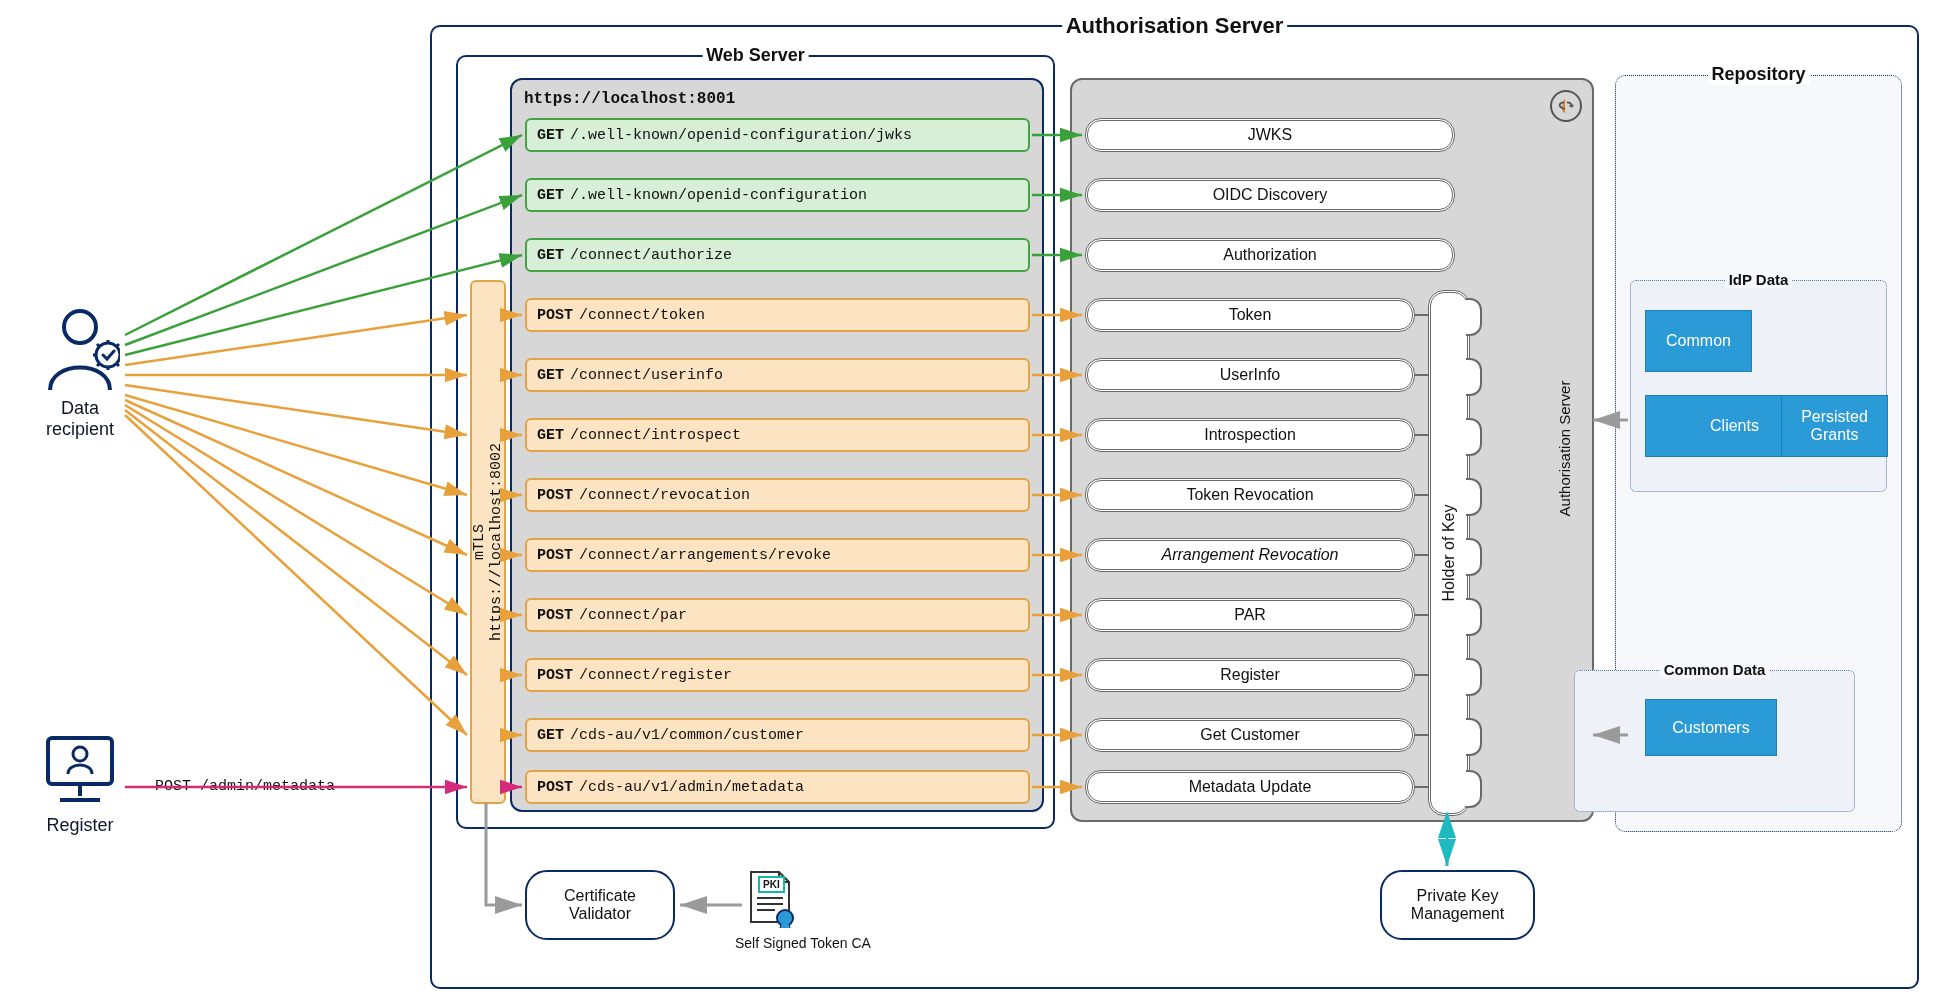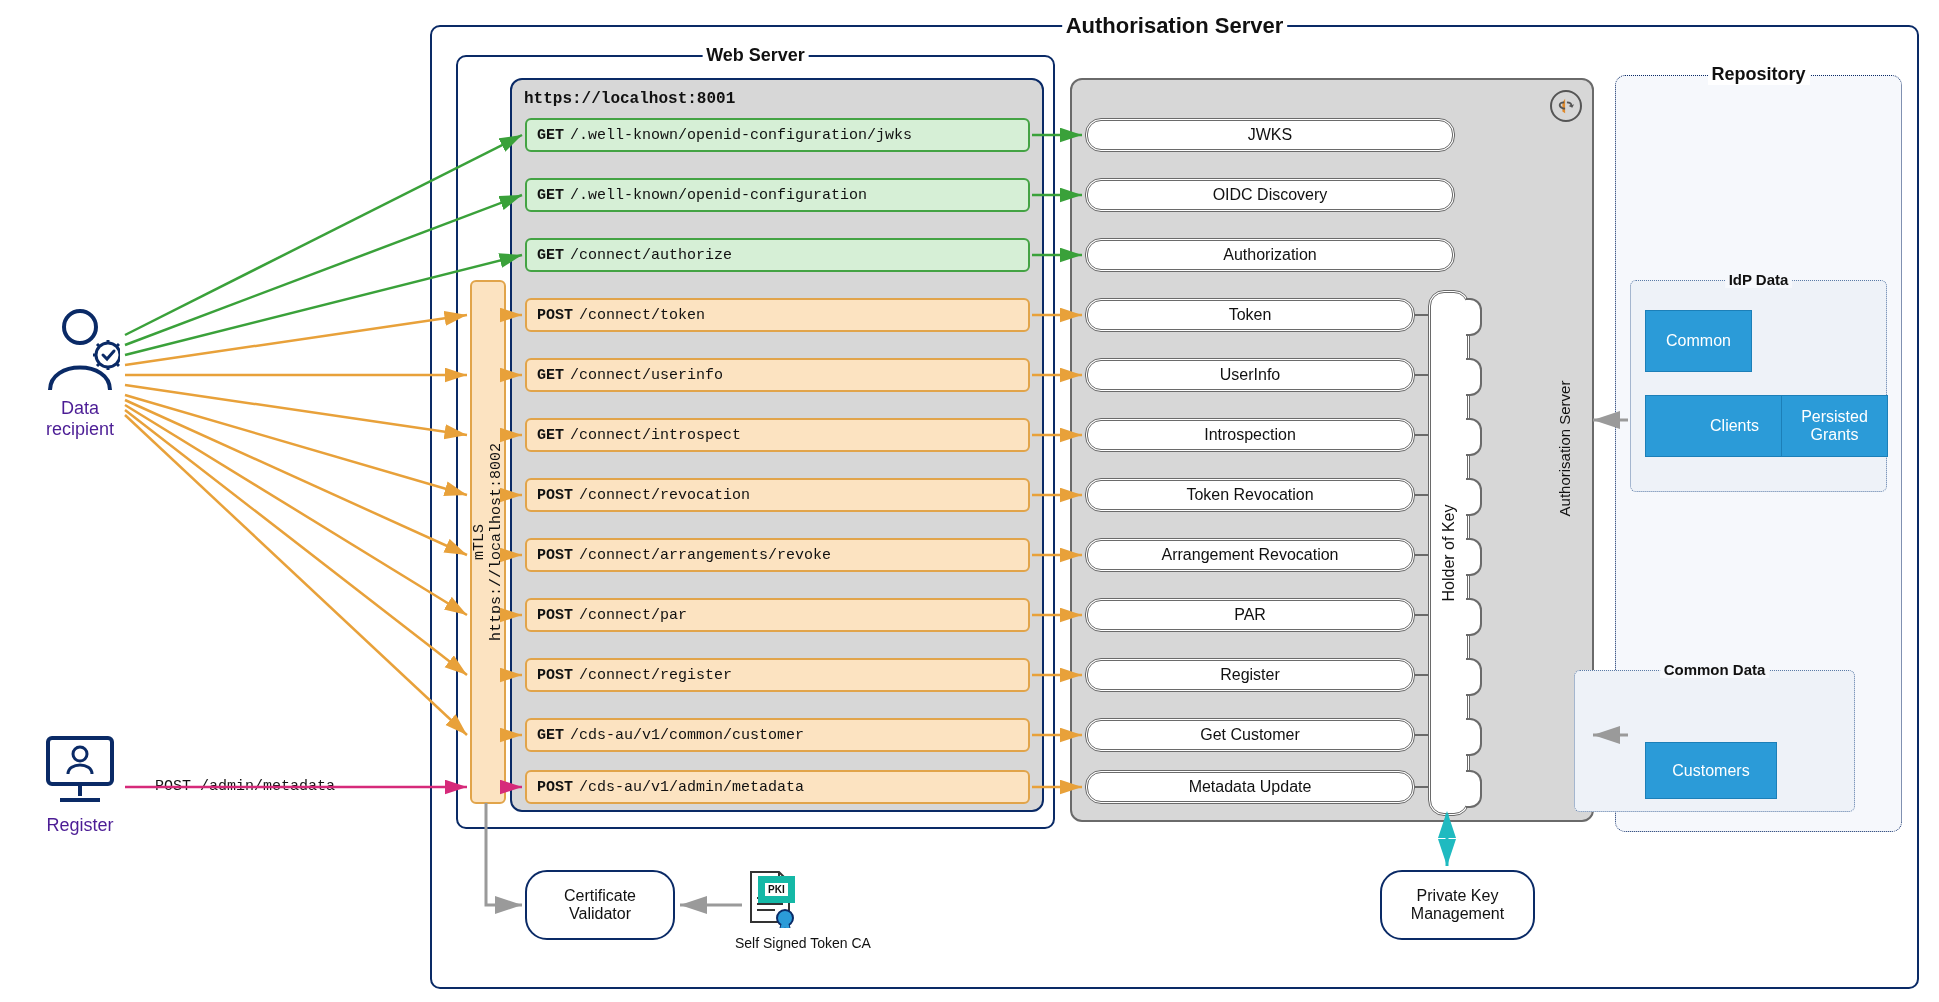--- a/index.html
+++ b/index.html
@@ -144,21 +144,21 @@
     color: #fff;
     display: flex;
     align-items: center;
     justify-content: center;
     font-size: 16px;
     border: 1px solid #1c7fb8;
     text-align: center;
   }
   .actor-label {
     position: absolute;
-    color: #4c1d95;
+    color: #0f172a;
     font-size: 18px;
     text-align: center;
   }
   .ext-box {
     position: absolute;
     border: 2px solid #0a2a66;
     border-radius: 22px;
     background: #fff;
     display: flex;
     align-items: center;
@@ -185,21 +185,21 @@
     position: absolute;
     font-family: "Courier New", Courier, monospace;
     font-size: 15px;
     white-space: nowrap;
   }
   .pki-label {
     position: absolute;
     font-size: 10px;
     font-weight: bold;
     background: #fff;
-    border: 7px solid #14b8a6;
+    border: 2px solid #14b8a6;
     padding: 1px 3px;
   }
   .inner-title {
     position:absolute;
     left:50%;
     transform:translateX(-50%);
     top:-10px;
     font-size:15px;
     font-weight:bold;
     background:#f6f8fc;
@@ -290,21 +290,21 @@
     </svg>
 </div>
 
 <div class="auth-node" style="left:1085px;top:118px;width:370px;">JWKS</div>
 <div class="auth-node" style="left:1085px;top:178px;width:370px;">OIDC Discovery</div>
 <div class="auth-node" style="left:1085px;top:238px;width:370px;">Authorization</div>
 <div class="auth-node" style="left:1085px;top:298px;width:330px;">Token</div>
 <div class="auth-node" style="left:1085px;top:358px;width:330px;">UserInfo</div>
 <div class="auth-node" style="left:1085px;top:418px;width:330px;">Introspection</div>
 <div class="auth-node" style="left:1085px;top:478px;width:330px;">Token Revocation</div>
-<div class="auth-node" style="left:1085px;top:538px;width:330px;">Arrangement Revocation</div>
+<div class="auth-node" style="left:1085px;top:538px;width:330px;font-style:italic;">Arrangement Revocation</div>
 <div class="auth-node" style="left:1085px;top:598px;width:330px;">PAR</div>
 <div class="auth-node" style="left:1085px;top:658px;width:330px;">Register</div>
 <div class="auth-node" style="left:1085px;top:718px;width:330px;">Get Customer</div>
 <div class="auth-node" style="left:1085px;top:770px;width:330px;">Metadata Update</div>
 
 <div class="hok-box" style="left:1428px;top:290px;height:520px;">
   <div class="hok-text">Holder of Key</div>
 </div>
 
 <div style="position:absolute;left:1466px;top:298px;width:14px;height:34px;border:2px solid #6a6a6a;border-left:none;border-radius:0 12px 12px 0;background:#fff;"></div>
@@ -324,21 +324,21 @@
 <div class="repo-inner" style="left:1630px;top:280px;width:255px;height:210px;">
   <div class="inner-title">IdP Data</div>
 </div>
 <div class="data-block" style="left:1645px;top:310px;width:105px;height:60px;">Common</div>
 <div class="data-block" style="left:1645px;top:395px;width:105px;height:60px;padding-left:36px;">Clients</div>
 <div class="data-block" style="left:1765px;top:395px;width:105px;height:60px;margin-left:16px;">Persisted Grants</div>
 
 <div class="repo-inner" style="left:1574px;top:670px;width:255px;height:140px;padding-left:24px;">
   <div class="inner-title">Common Data</div>
 </div>
-<div class="data-block" style="left:1645px;top:742px;width:130px;height:55px;text-align:right;">Customers</div>
+<div class="data-block" style="left:1645px;top:699px;width:130px;height:55px;text-align:right;">Customers</div>
 
 <div style="position:absolute;left:40px;top:305px;width:80px;height:90px;">
   <svg viewBox="0 0 80 90" width="80" height="90">
     <circle cx="40" cy="22" r="16" fill="none" stroke="#0a2a66" stroke-width="4"></circle>
     <path d="M10 85 C10 55 70 55 70 85" fill="none" stroke="#0a2a66" stroke-width="4"></path>
     <g transform="translate(56,38)">
       <circle cx="12" cy="12" r="12" fill="#fff" stroke="#0a2a66" stroke-width="3"></circle>
       <path d="M7 12 L11 16 L18 8" fill="none" stroke="#0a2a66" stroke-width="3" stroke-linecap="round"></path>
 
       <path d="M12 0 L12 -3 M24 12 L27 12 M12 24 L12 27 M0 12 L-3 12 M3 3 L1 1 M21 3 L23 1 M21 21 L23 23 M3 21 L1 23" stroke="#0a2a66" stroke-width="3"></path>

